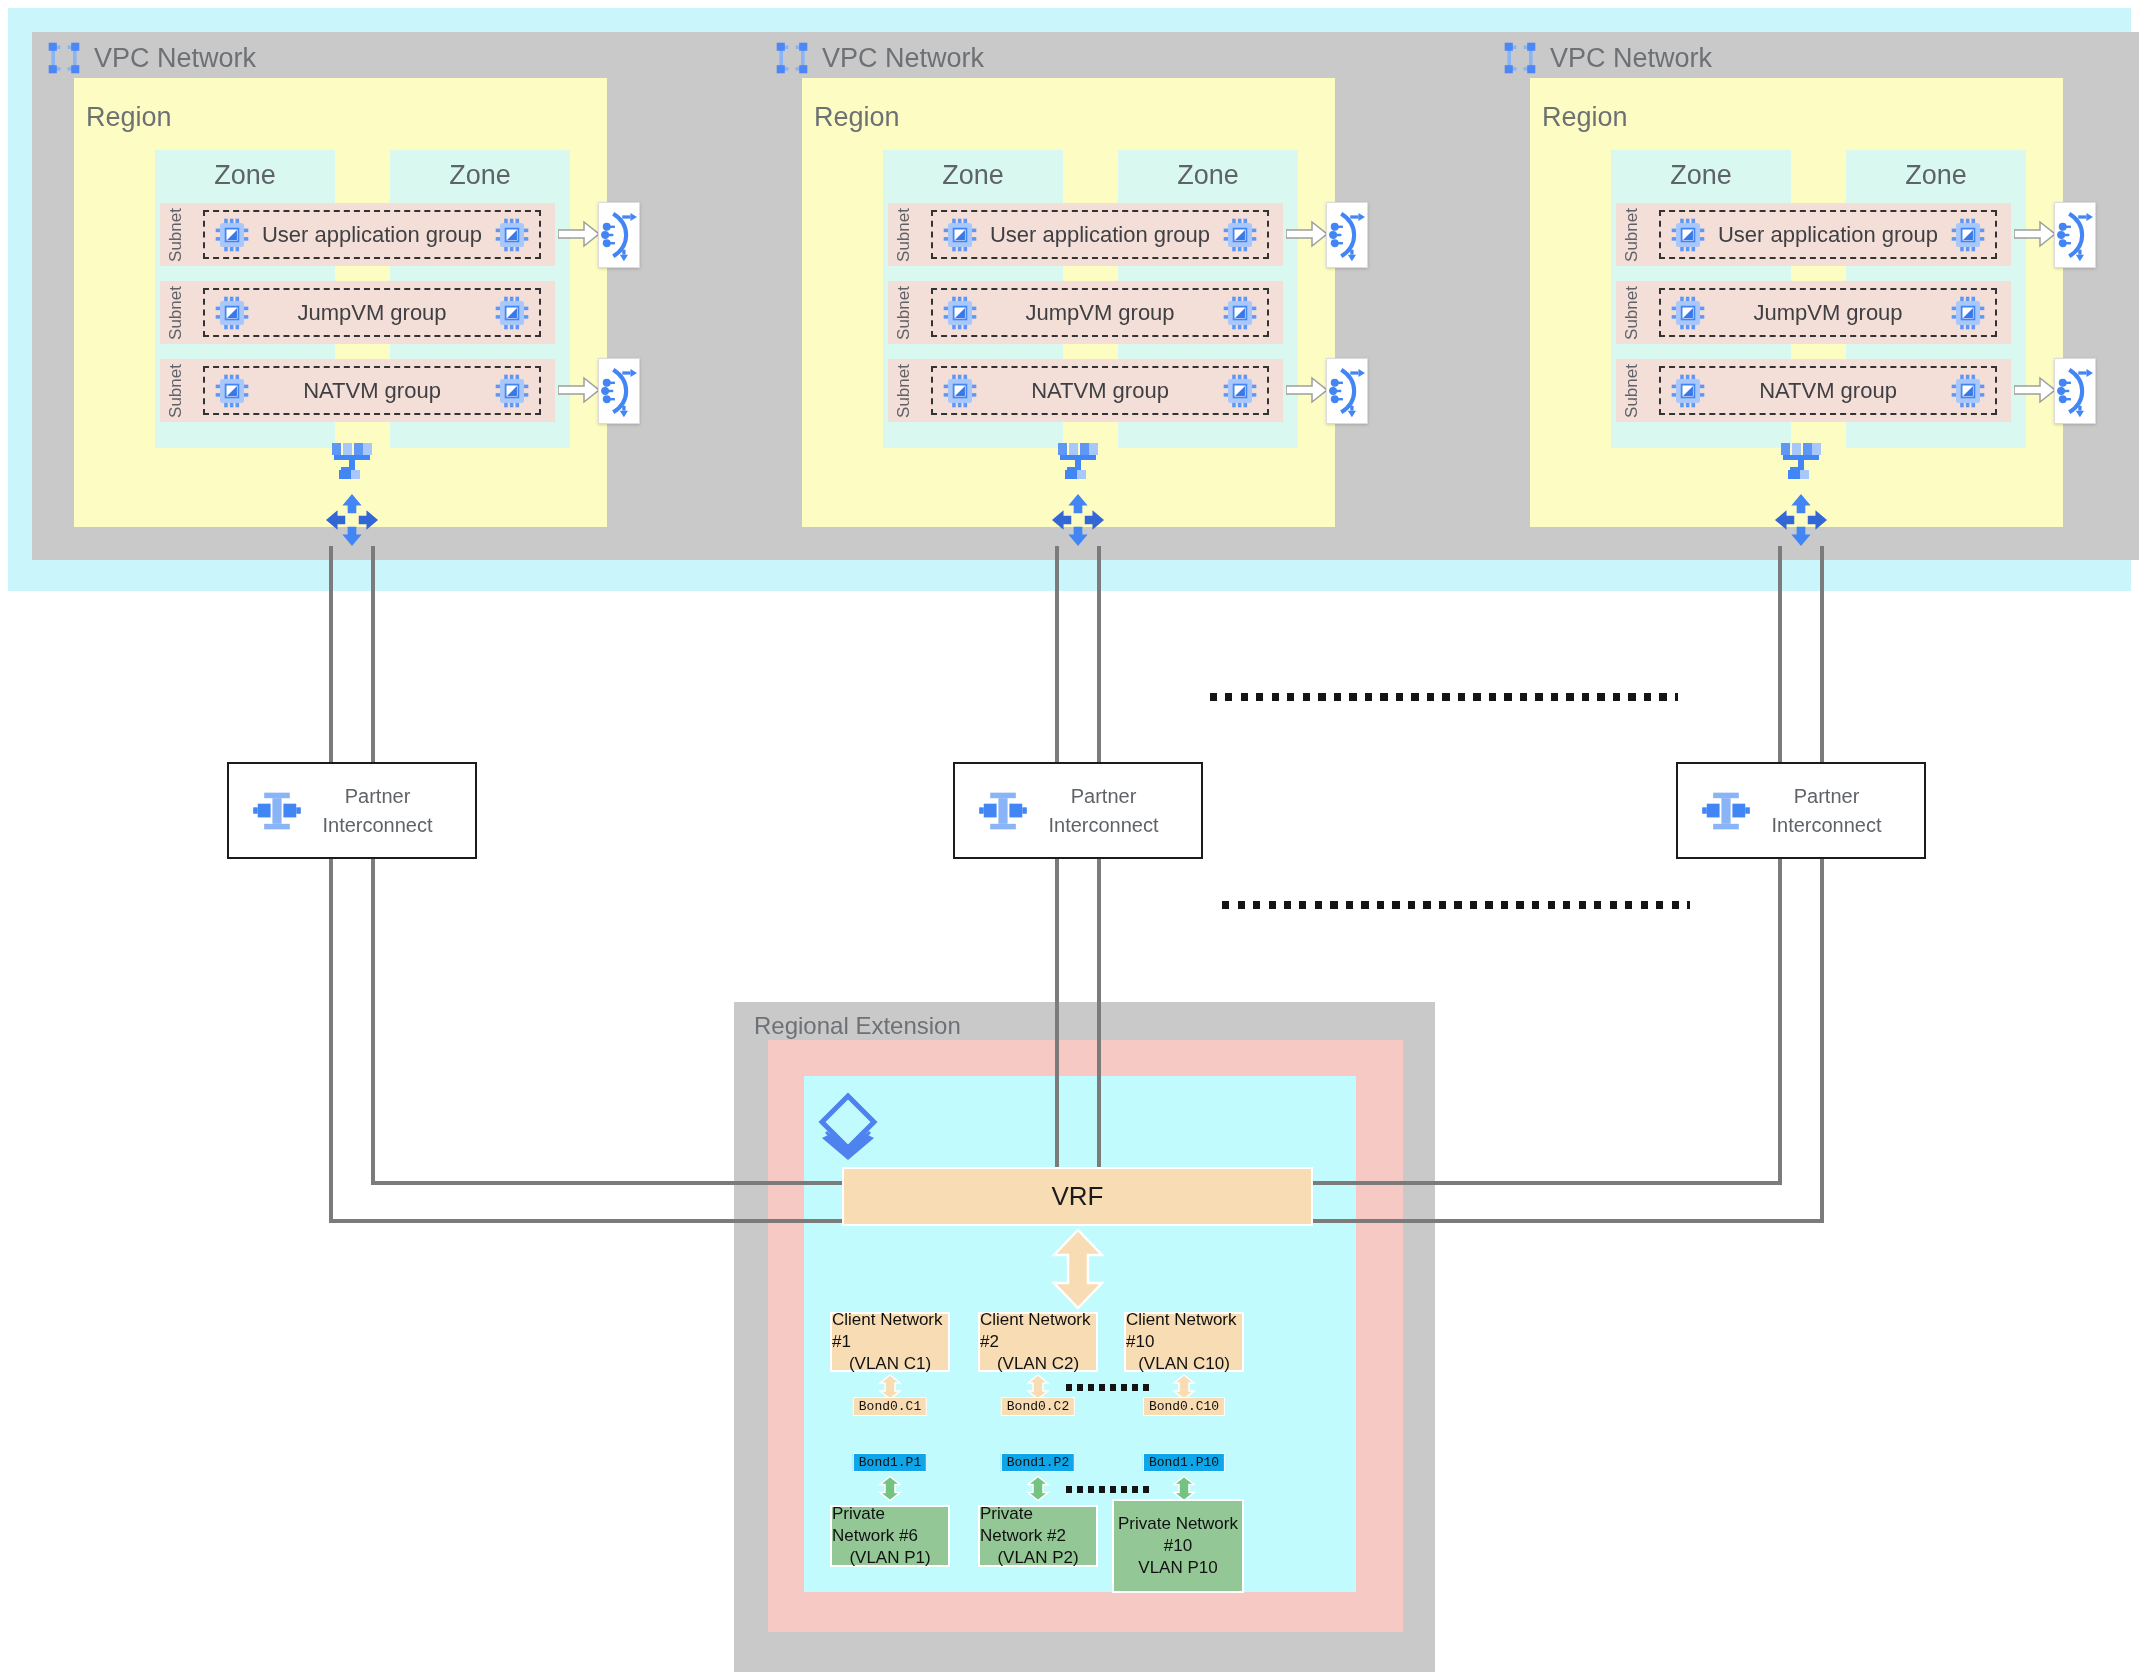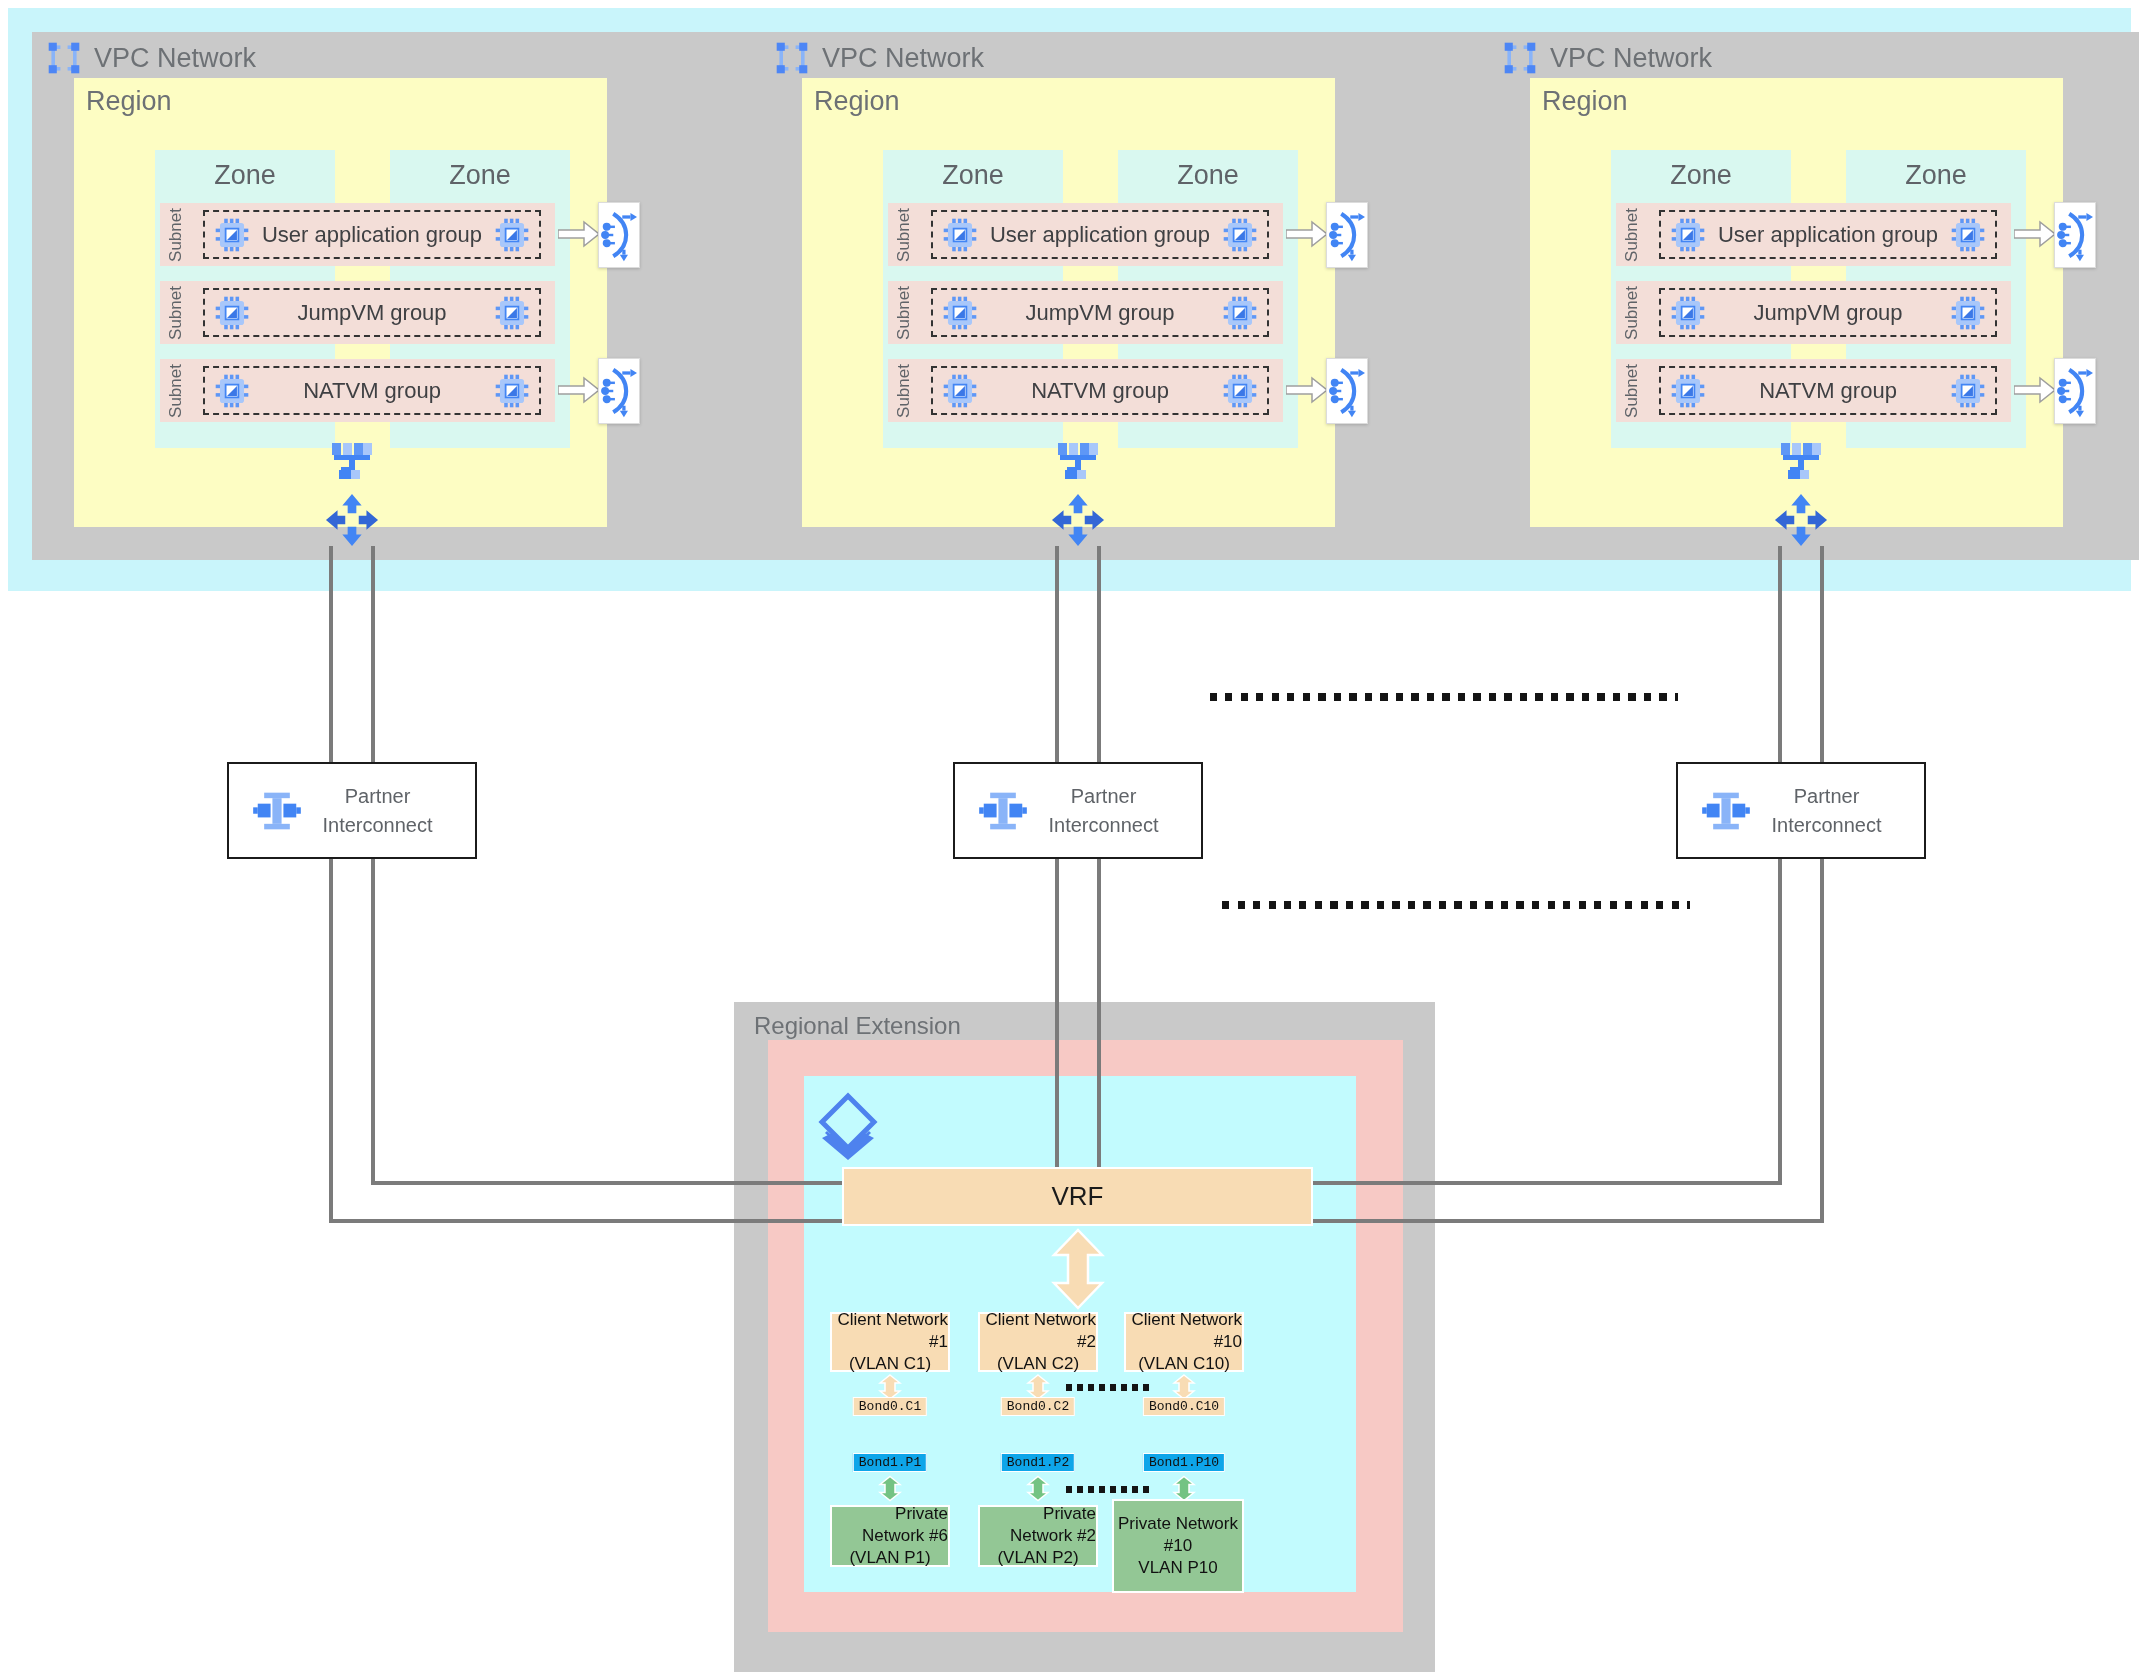--- a/index.html
+++ b/index.html
@@ -7,21 +7,21 @@
           font-family:"Liberation Sans",sans-serif;overflow:hidden;}
 
   
   .band{position:absolute;left:8px;top:8px;width:2123px;height:583px;background:#c9f5fb;z-index:0;}
 
   
   .vpc{position:absolute;top:32px;width:729px;height:528px;background:#c9c9c9;z-index:1;}
   .vpc-head{position:absolute;left:14px;top:6px;height:40px;display:flex;align-items:center;gap:12px;}
   .vpc-title{font-size:27px;color:#6d7175;}
   .region{position:absolute;left:42px;top:46px;width:533px;height:449px;background:#fdfdc3;}
-  .region-label{position:absolute;left:12px;top:8px;font-size:27px;color:#6d7175;}
+  .region-label{position:absolute;left:12px;top:24px;font-size:27px;color:#6d7175;}
   .zone{position:absolute;top:72px;width:180px;height:298px;background:#d9f8f0;}
   .zone-label{margin-top:10px;text-align:center;font-size:27px;color:#5f6368;}
   .srow{position:absolute;left:128px;width:395px;height:63px;background:#f3ded8;}
   .subnet-rot{position:absolute;left:-14px;top:50%;width:60px;text-align:center;
               transform:translateY(-50%) rotate(-90deg);font-size:17px;color:#5f6368;}
   .dashedbox{position:absolute;left:43px;top:7px;width:338px;height:49px;border:2px dashed #333;
              box-sizing:border-box;display:flex;align-items:center;justify-content:space-between;padding:0 10px;}
   .grp{font-size:22px;color:#3f4043;}
   .lbcard{position:absolute;left:566px;width:40px;height:64px;background:#ffffff;border:1px solid #dcdcdc;
           box-shadow:0 1px 3px rgba(0,0,0,.18);display:flex;align-items:center;justify-content:center;}
@@ -41,21 +41,21 @@
   .pi-label{flex:1;text-align:center;font-size:20px;color:#5f6368;line-height:1.45;padding-right:21px;}
 
   
   .re-gray{position:absolute;left:734px;top:1002px;width:701px;height:670px;background:#c9c9c9;z-index:1;}
   .re-title{position:absolute;left:20px;top:10px;font-size:24px;color:#6d7175;}
   .re-pink{position:absolute;left:768px;top:1040px;width:635px;height:592px;background:#f7c9c5;z-index:2;}
   .re-cyan{position:absolute;left:804px;top:1076px;width:552px;height:516px;background:#c2fbfe;z-index:3;}
   .vrf{position:absolute;left:842px;top:1167px;width:471px;height:59px;background:#f8dcb4;border:2.5px solid #fff;
        box-sizing:border-box;display:flex;align-items:center;justify-content:center;font-size:26px;color:#1b1b1b;z-index:6;}
   .netbox{position:absolute;box-sizing:border-box;border:2px solid #fff;display:flex;flex-direction:column;
-          align-items:center;justify-content:center;text-align:right;font-size:17px;color:#111;line-height:1.3;z-index:7;}
+          align-items:center;justify-content:center;text-align:left;font-size:17px;color:#111;line-height:1.3;z-index:7;}
   .client{background:#f8dcb4;top:1312px;width:120px;height:60px;}
   .private{background:#93c795;}
   .bondlab{position:absolute;transform:translateX(-50%);padding:1px 5px;font-size:13px;color:#111;
            border:1.5px solid #fff;white-space:nowrap;z-index:8;font-family:Liberation Mono, monospace;}
   .bond0{background:#f8dcb4;top:1397px;}
   .bond1{background:#0ea5e9;top:1453px;}
   .bms{position:absolute;left:832px;top:1402px;width:488px;height:57px;background:#c5c0f3;border:2px solid #fff;
        box-sizing:border-box;border-radius:29px;display:flex;align-items:center;justify-content:center;
        font-size:28px;color:#1b1b1b;z-index:6;}
   .icn{position:absolute;z-index:7;}

